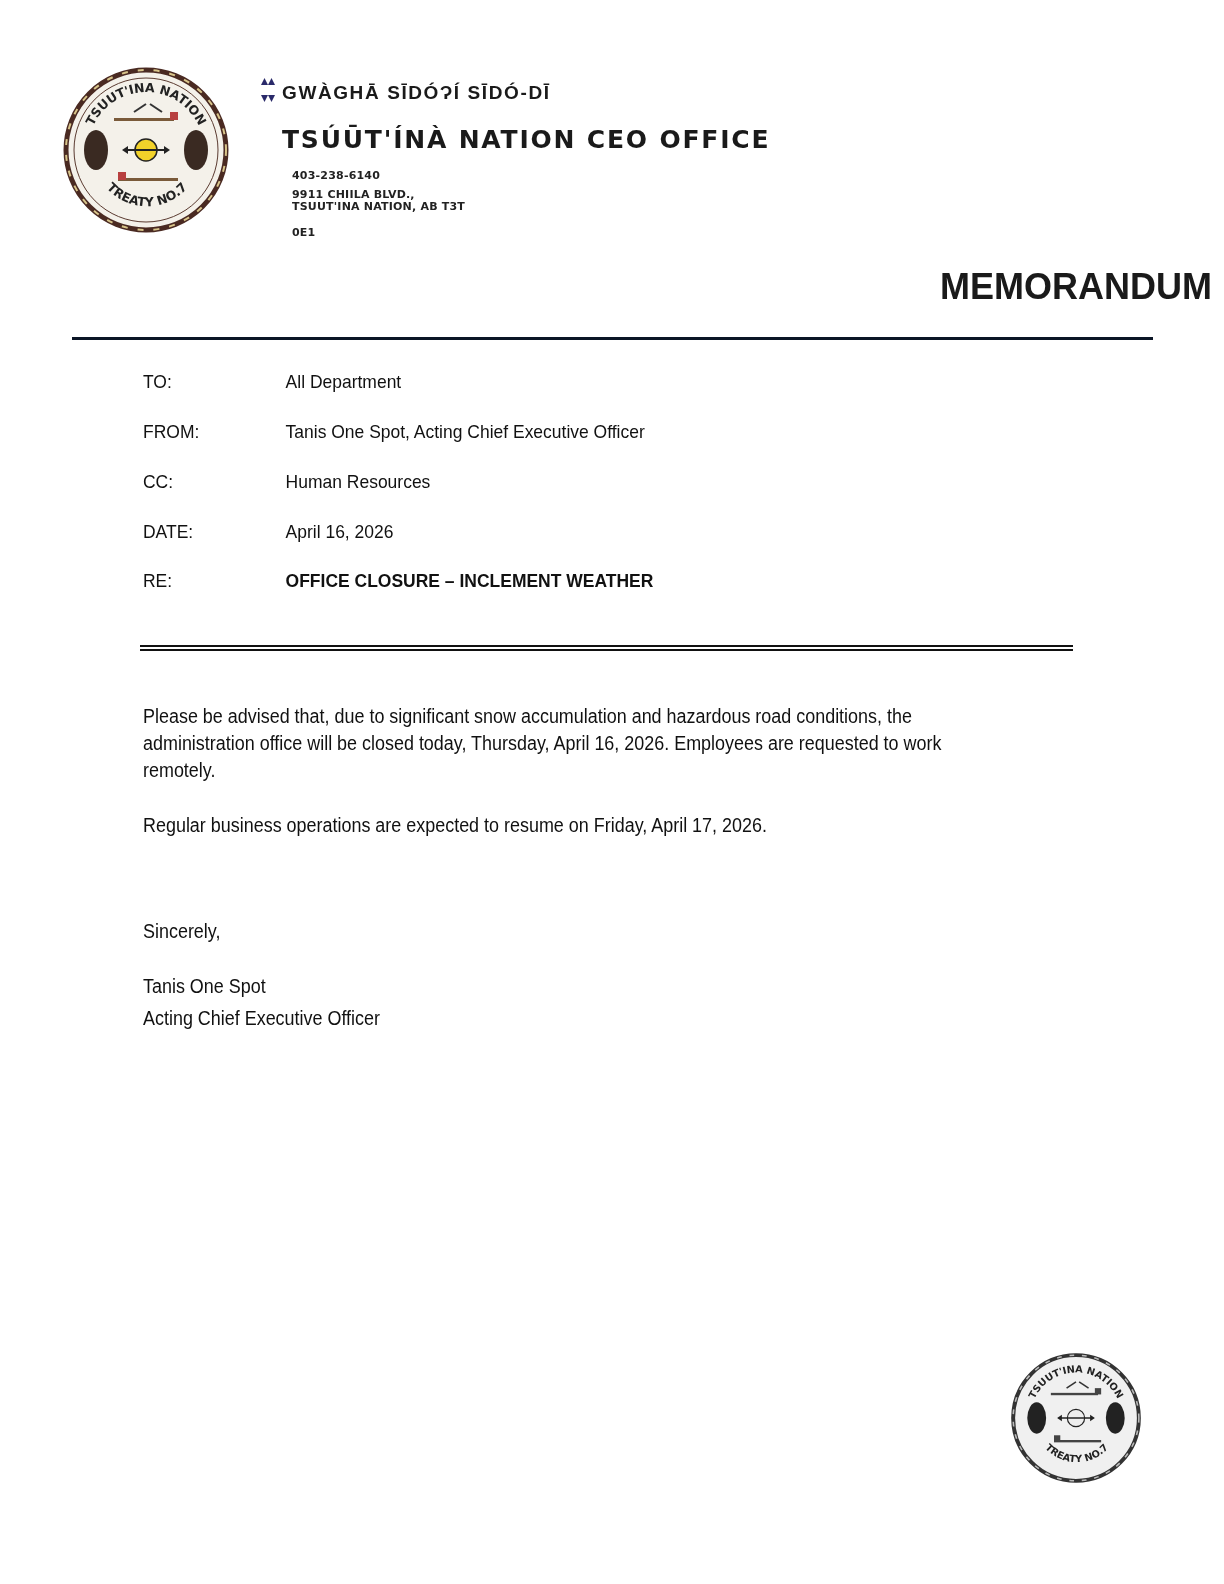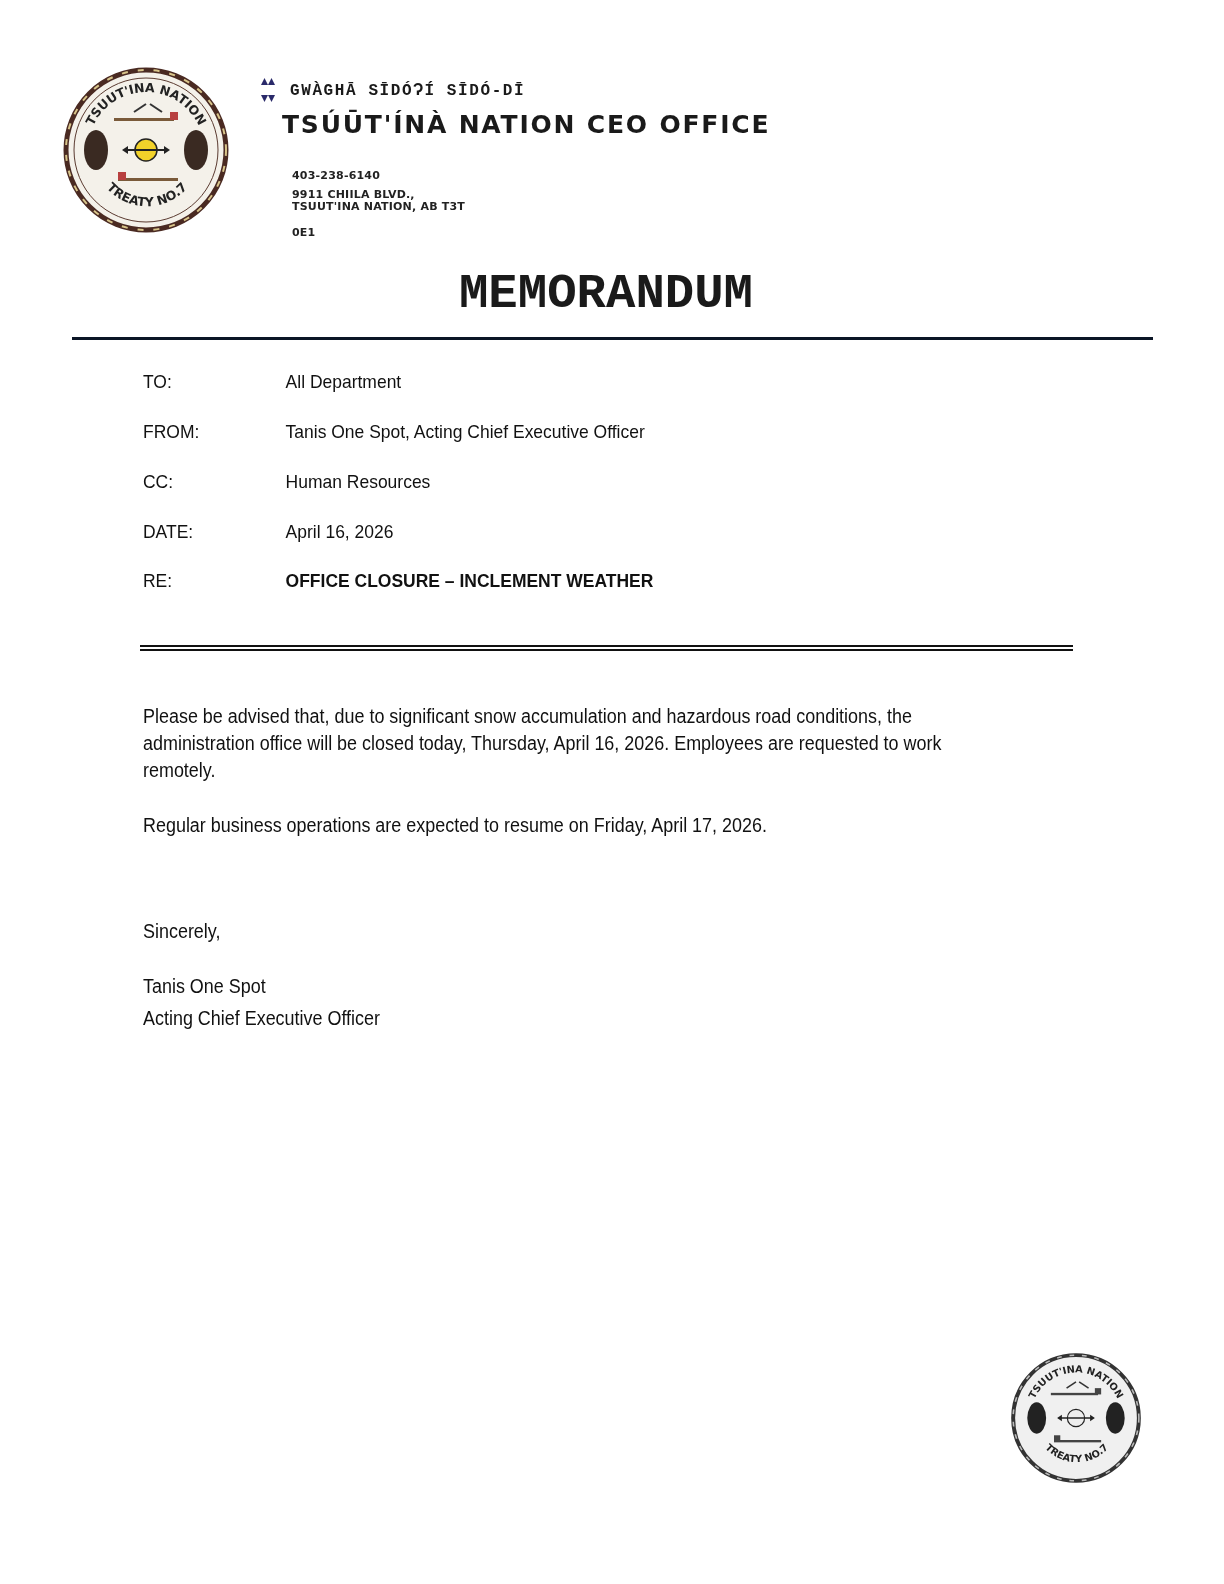--- a/index.html
+++ b/index.html
@@ -4,25 +4,25 @@
 <style>
   html, body { margin: 0; padding: 0; background: #ffffff; }
   body { width: 1224px; height: 1584px; position: relative; overflow: hidden; color: #111111; }
 
   
   .seal { position: absolute; }
   .seal svg { display: block; }
 
   
   .tri-mark { position: absolute; left: 260px; top: 75px; width: 16px; height: 32px; }
-  .org-line1 { position: absolute; left: 290px; top: 82px; font-family: Liberation Mono, monospace; font-weight: bold; font-size: 16px; letter-spacing: 1.6px; color: #1a1a1a; white-space: nowrap; }
-  .org-line2 { position: absolute; left: 282px; top: 110px; font-family: "DejaVu Sans", sans-serif; font-weight: bold; font-size: 25px; letter-spacing: 1.8px; color: #1a1a1a; white-space: nowrap; }
+  .org-line1 { position: absolute; left: 282px; top: 82px; font-family: Liberation Sans, sans-serif; font-weight: bold; font-size: 19px; letter-spacing: 1.6px; color: #1a1a1a; white-space: nowrap; }
+  .org-line2 { position: absolute; left: 282px; top: 125px; font-family: "DejaVu Sans", sans-serif; font-weight: bold; font-size: 25px; letter-spacing: 1.8px; color: #1a1a1a; white-space: nowrap; }
   .contact { position: absolute; left: 281px; font-family: "DejaVu Sans", sans-serif; font-weight: bold; font-size: 11px; color: #222; white-space: nowrap; letter-spacing: 0.2px; margin-left: 11px; }
 
-  .memo-title { position: absolute; left: 0; width: 1212px; top: 266px; text-align: center; font-family: Liberation Mono, monospace; font-weight: bold; font-size: 49px; color: #1a1a1a; letter-spacing: 0px; }
+  .memo-title { position: absolute; left: 0; width: 1212px; top: 266px; text-align: right; font-family: Liberation Sans, sans-serif; font-weight: bold; font-size: 36px; color: #1a1a1a; letter-spacing: 0px; }
   .rule-top { position: absolute; left: 72px; top: 337px; width: 1081px; height: 3px; background: #0b1526; }
   .rule-dbl-a { position: absolute; left: 140px; top: 645px; width: 933px; height: 2px; background: #111; }
   .rule-dbl-b { position: absolute; left: 140px; top: 649px; width: 933px; height: 2px; background: #111; }
 
   
   .field { position: absolute; left: 143px; font-family: "Liberation Sans", sans-serif; font-size: 19px; color: #111; white-space: nowrap; transform: scaleX(0.92); transform-origin: left center; }
   .field .lbl { display: inline-block; width: 155px; }
   .field.re { font-weight: bold; }
 
   

